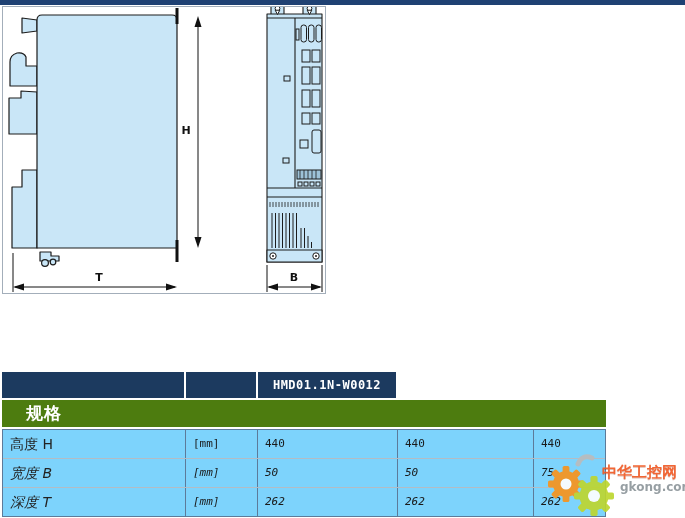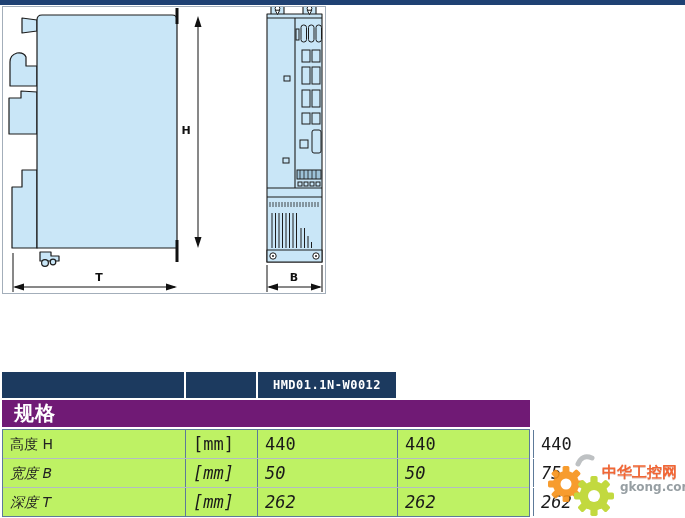--- a/index.html
+++ b/index.html
@@ -5,41 +5,41 @@
   html,body{margin:0;padding:0;}
   body{
     width:685px;height:518px;position:relative;overflow:hidden;
     background:#ffffff;font-family:"DejaVu Sans",sans-serif;
   }
   .topbar{position:absolute;left:0;top:0;width:685px;height:5px;background:#1f4173;}
   .drawing-panel{
     position:absolute;left:2px;top:6px;width:322px;height:286px;
     background:#ffffff;border:1px solid #a3aeba;
   }
-  .spec-table{position:absolute;left:2px;top:372px;width:528px;}
+  .spec-table{position:absolute;left:2px;top:372px;width:604px;}
   .t-row{display:grid;grid-template-columns:182px 72px 140px 136px 136px;}
   .t-header .cell{
     background:#1c3a5f;height:26px;line-height:26px;color:#fff;
     font-family:"DejaVu Sans Mono",monospace;font-weight:bold;font-size:12px;
     text-align:center;letter-spacing:.5px;overflow:hidden;
   }
   .t-header .cell + .cell{border-left:2px solid #ffffff;}
   .t-section{
-    margin-top:2px;height:27px;line-height:27px;background:#701a75;color:#ffffff;
-    font-weight:bold;font-size:20px;padding-left:12px;letter-spacing:1px;
-  }
-  .t-body{margin-top:2px;border:1px solid #5d7a99;background:#bef264;}
+    margin-top:2px;height:27px;line-height:27px;background:#4d7c0f;color:#ffffff;
+    font-weight:bold;font-size:17px;padding-left:24px;letter-spacing:1px;
+  }
+  .t-body{margin-top:2px;border:1px solid #5d7a99;background:#7dd3fc;}
   .t-body .t-row + .t-row{border-top:1px solid #b3bcc4;font-style:italic;}
   .t-body .cell{
     height:28px;line-height:28px;font-size:14px;color:#222;
     padding-left:7px;overflow:hidden;white-space:nowrap;
   }
   .t-body .cell + .cell{border-left:1px solid #5d7a99;}
   .t-body .cell.unit,.t-body .cell.val{
-    font-family:"DejaVu Sans Mono",monospace;font-size:17px;color:#1a1a1a;
+    font-family:"DejaVu Sans Mono",monospace;font-size:11px;color:#1a1a1a;
   }
   .watermark{position:absolute;left:540px;top:450px;width:145px;height:68px;pointer-events:none;opacity:.92;}
   .wm-name{
     position:absolute;left:62px;top:13px;font-size:15px;font-weight:bold;color:#f15a24;
     letter-spacing:0px;text-shadow:0 1px 0 rgba(150,40,0,.35);white-space:nowrap;text-align:center;
   }
   .wm-domain{
     position:absolute;left:80px;top:30px;font-size:12px;font-weight:bold;color:#8f979c;
     font-family:"DejaVu Sans",sans-serif;white-space:nowrap;
   }

